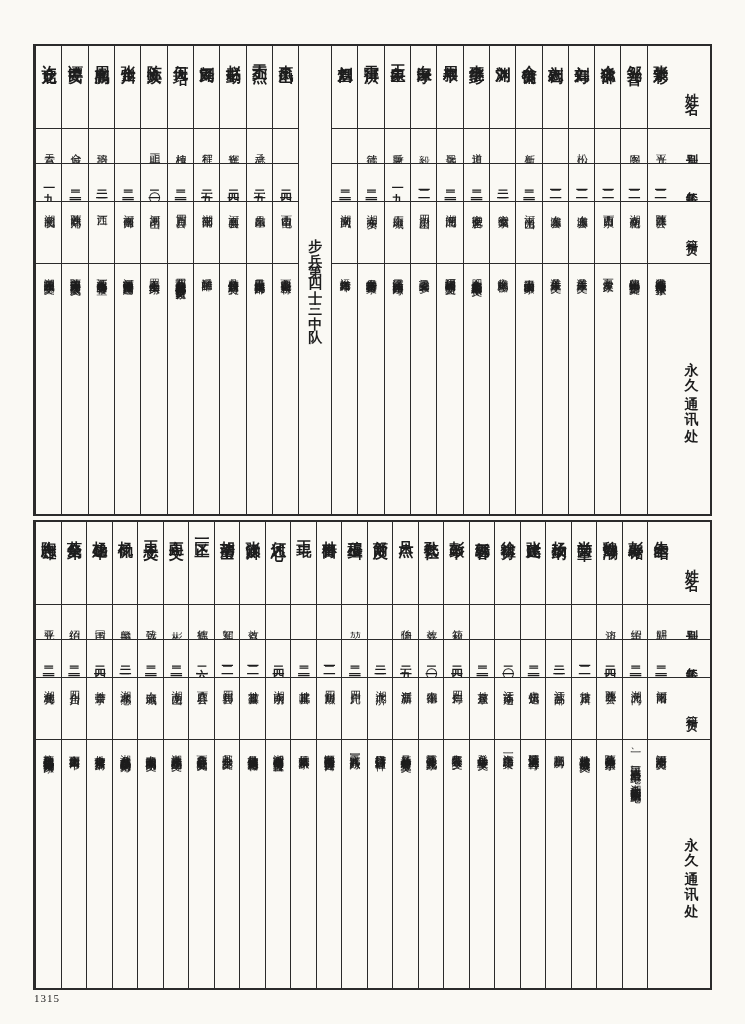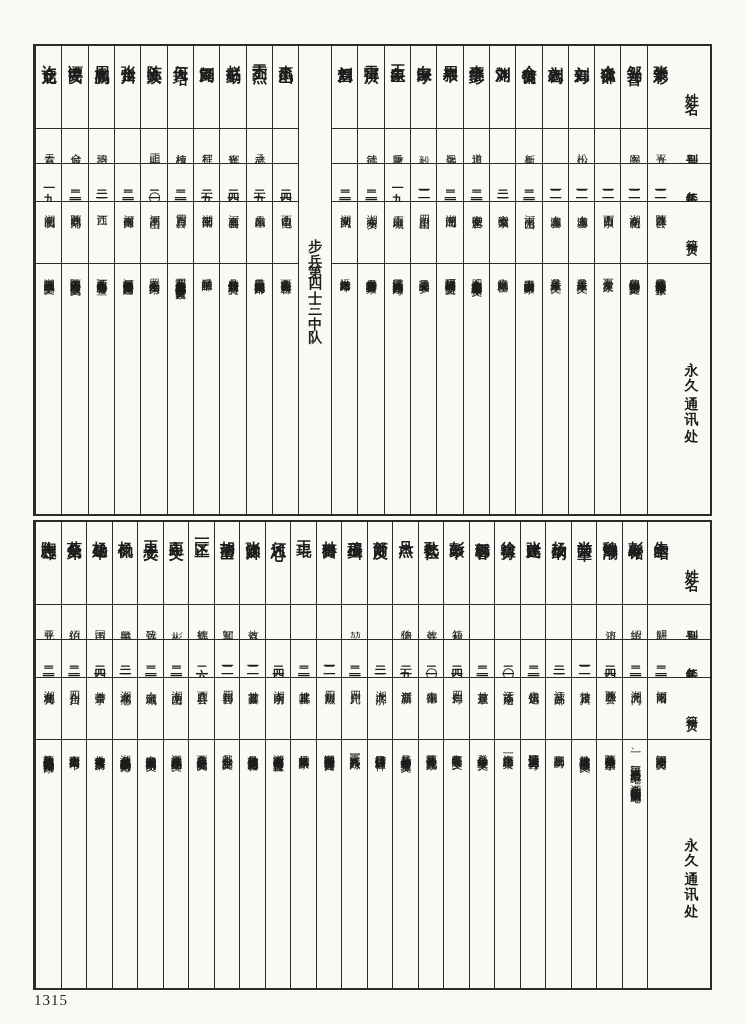--- a/index.html
+++ b/index.html
@@ -52,21 +52,21 @@
   .header-col .alias .vtext{font-size:12px;letter-spacing:2px;}
   .header-col .age .vtext{font-size:12px;letter-spacing:2px;}
   .header-col .origin .vtext{font-size:12px;letter-spacing:5px;}
   .header-col .address .vtext{font-size:14px;letter-spacing:17px;}
   .title-col .cell{
     flex:1 1 auto;border-bottom:none;align-items:center;
   }
   .title-col .vtext{font-size:14px;font-weight:bold;letter-spacing:13px;}
   .pagenum{
     position:absolute;left:34px;top:992px;
-    font-size:15px;letter-spacing:1px;color:#222;
+    font-size:11px;letter-spacing:1px;color:#222;
   }
 </style>
 </head>
 <body>
 
 <div class="sheet">
   <div class="rtable" id="table-top">
       <div class="col header-col">
         <div class="cell name">
           <span class="vtext">姓名</span>

